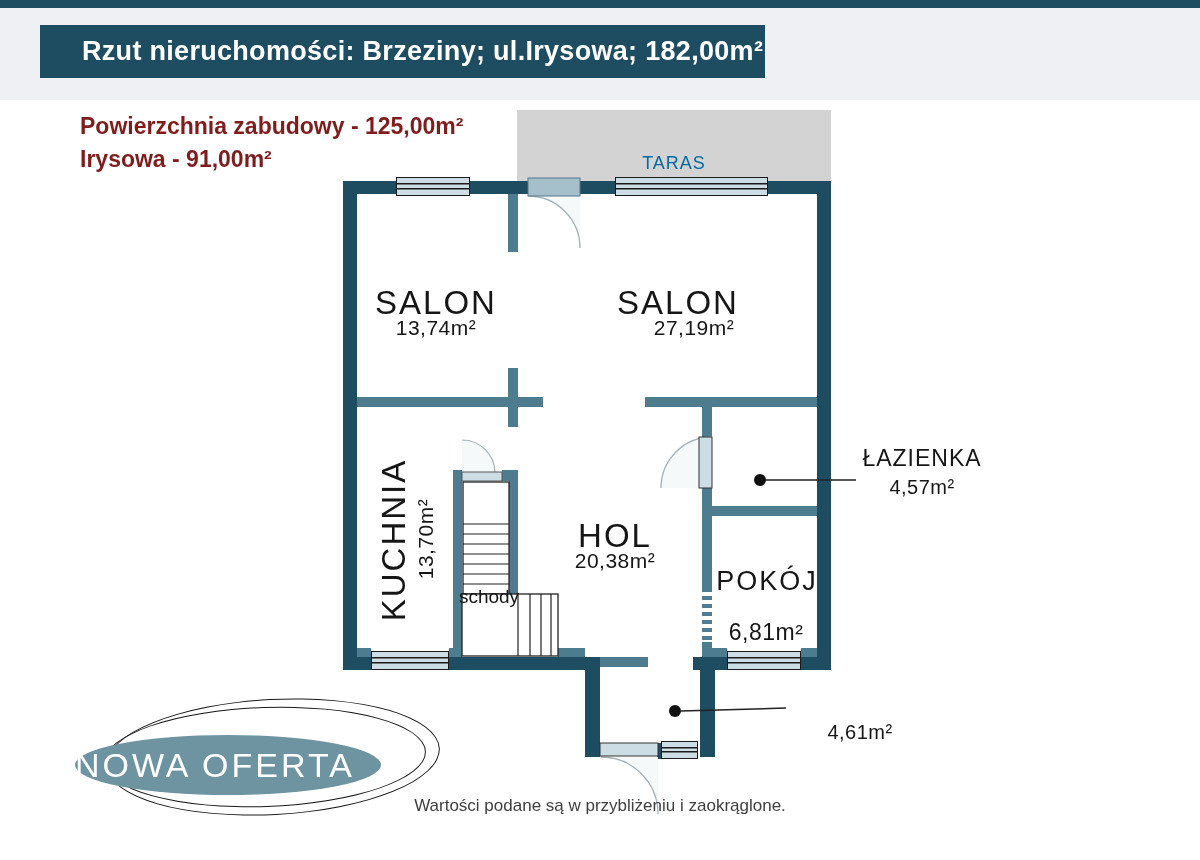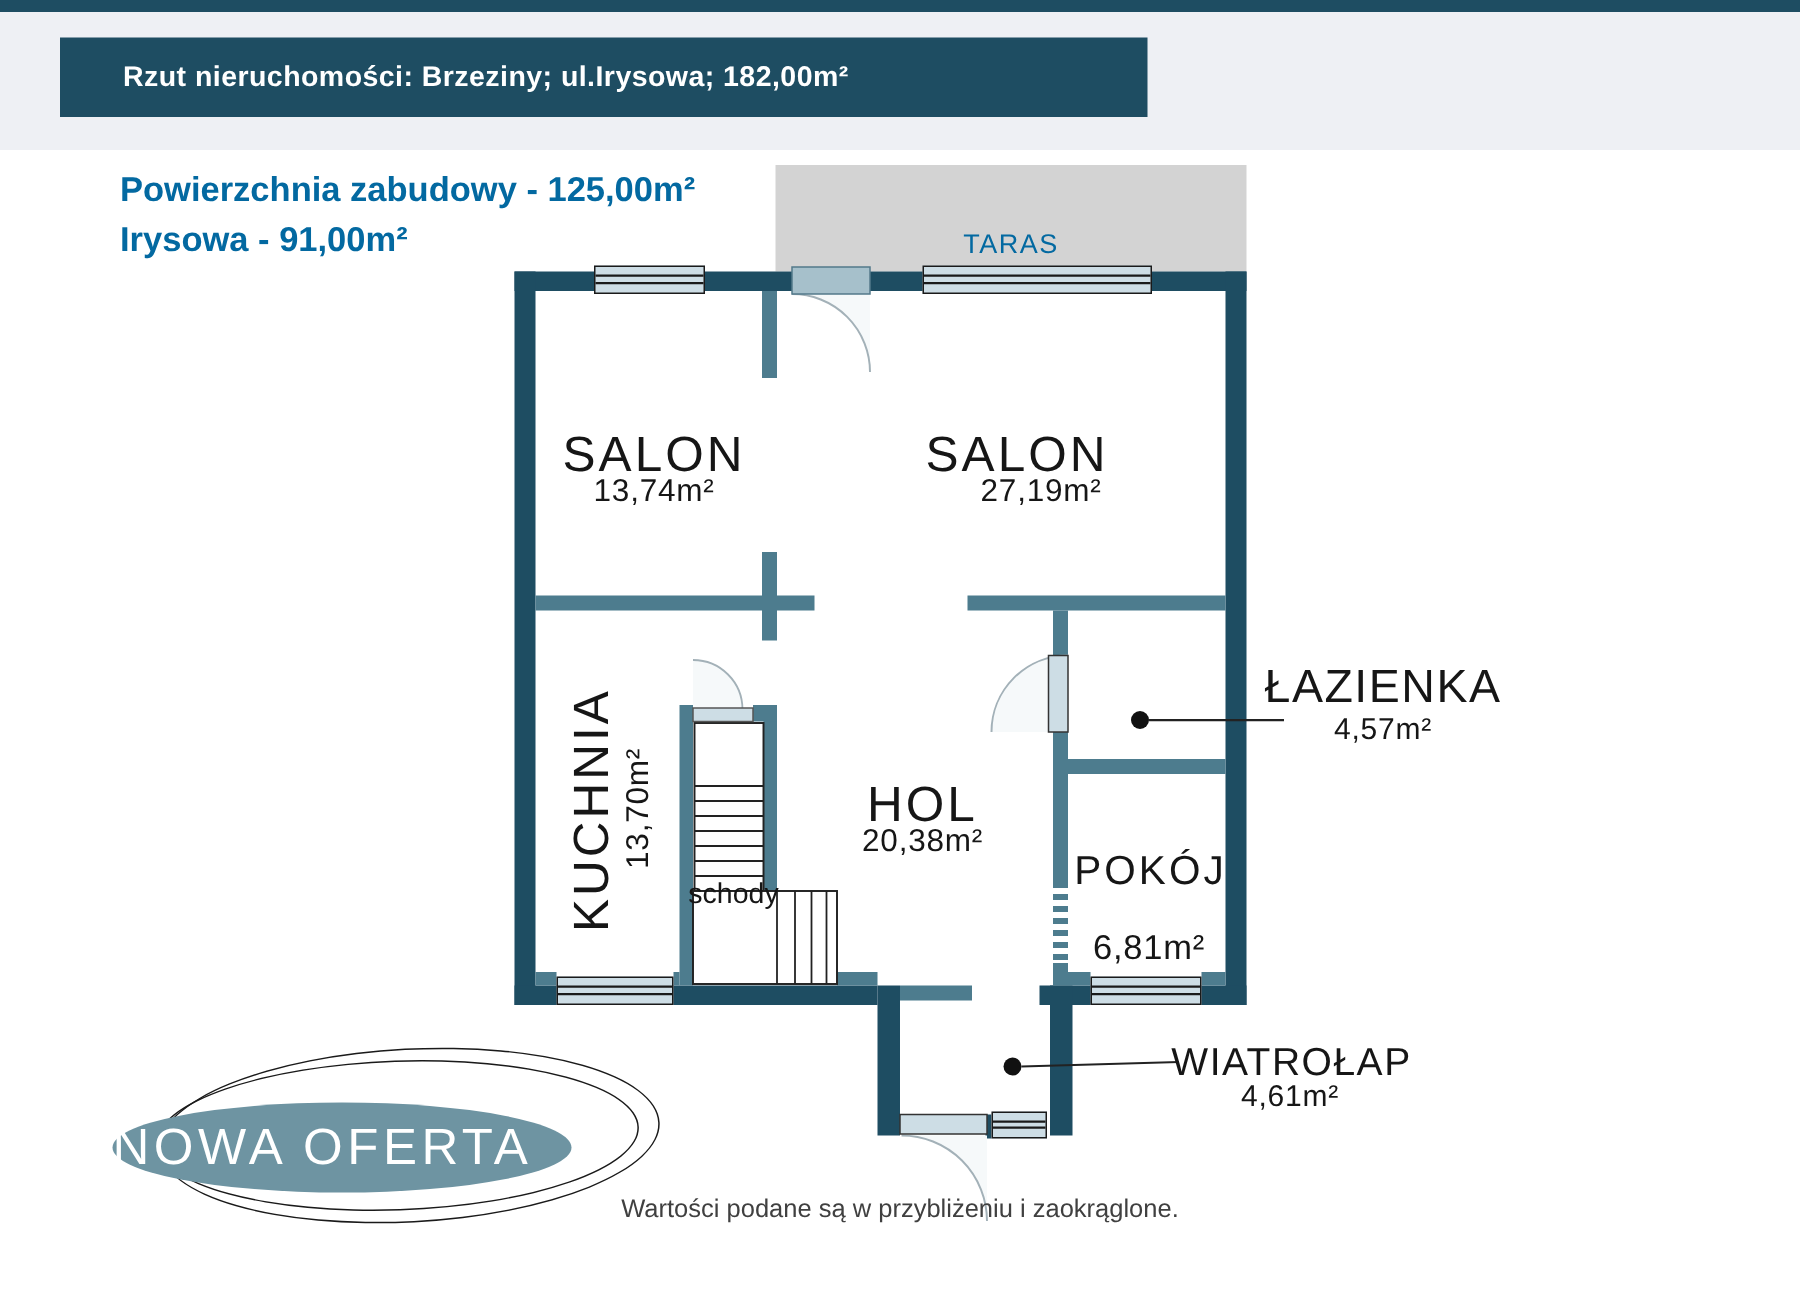--- a/index.html
+++ b/index.html
@@ -4,22 +4,22 @@
 <style>
   html,body{margin:0;padding:0;background:#fff;}
   #stage{position:relative;width:1200px;height:860px;background:#ffffff;overflow:hidden;
          font-family:"Liberation Sans",sans-serif;}
   .abs{position:absolute;}
   
   #top-strip{left:0;top:0;width:1200px;height:8px;background:#1e4d62;}
   #bg-band{left:0;top:8px;width:1200px;height:92px;background:#eef0f4;}
   #title-banner{left:40px;top:25px;width:725px;height:53px;background:#1e4d62;color:#fff;
       display:flex;align-items:center;padding-left:42px;box-sizing:border-box;
-      font-size:19px;font-weight:bold;letter-spacing:.3px;}
-  #summary{left:80px;top:110px;color:#0369a1;font-weight:bold;font-size:23px;line-height:33px;}
+      font-size:27px;font-weight:bold;letter-spacing:.3px;}
+  #summary{left:80px;top:110px;color:#7f1d1d;font-weight:bold;font-size:23px;line-height:33px;}
   
   #terrace{left:517px;top:110px;width:314px;height:71px;background:#d3d3d3;}
   #terrace-label{left:674px;top:150px;font-size:18px;letter-spacing:1px;color:#0369a1;margin-top:13px;}
   
   .wd{position:absolute;background:#1e4d62;}
   .wl{position:absolute;background:#4d7c8e;}
   .wl-dash{position:absolute;background:repeating-linear-gradient(to bottom,#4d7c8e 0 4px,#ffffff 4px 8px);}
   
   .window{position:absolute;background:#cddde5;border:1.5px solid #1a1a1a;box-sizing:border-box;
       background-image:linear-gradient(#1a1a1a,#1a1a1a),linear-gradient(#1a1a1a,#1a1a1a);
@@ -161,24 +161,23 @@
 
   <div class="lbl rot room-name" style="left:394px;top:540px;">KUCHNIA</div>
   <div class="lbl rot room-area" style="left:426px;top:539px;">13,70m²</div>
 
   <div class="lbl room-name" style="left:615px;top:536px;">HOL</div>
   <div class="lbl room-area" style="left:615px;top:561px;">20,38m²</div>
 
   <div class="lbl room-name" style="left:767px;top:581px;font-size:27px;">POKÓJ</div>
   <div class="lbl room-area" style="left:766px;top:632px;font-size:23px;">6,81m²</div>
 
-  <div class="lbl room-name" style="left:922px;top:458px;font-size:31px;letter-spacing:1px;">ŁAZIENKA</div>
+  <div class="lbl room-name" style="left:922px;top:458px;font-size:23px;letter-spacing:1px;">ŁAZIENKA</div>
   <div class="lbl room-area" style="left:922px;top:487px;font-size:20px;">4,57m²</div>
 
-  <div class="lbl room-name" style="left:861px;top:708px;font-size:26px;letter-spacing:1px;">WIATROŁAP</div>
   <div class="lbl room-area" style="left:860px;top:732px;font-size:20px;">4,61m²</div>
 
   <div class="lbl" style="left:489px;top:597px;font-size:19px;">schody</div>
 
   <div class="logo-ring" id="logo-ring-2"></div>
   <div class="logo-ring" id="logo-ring-1"></div>
   <div class="abs" id="logo-ellipse">
     <span>NOWA OFERTA</span>
   </div>
 

